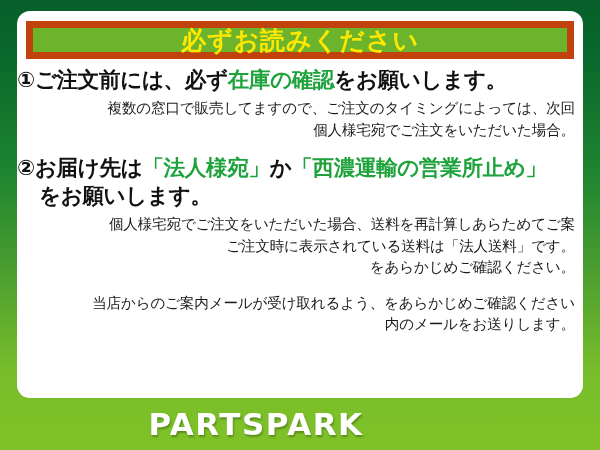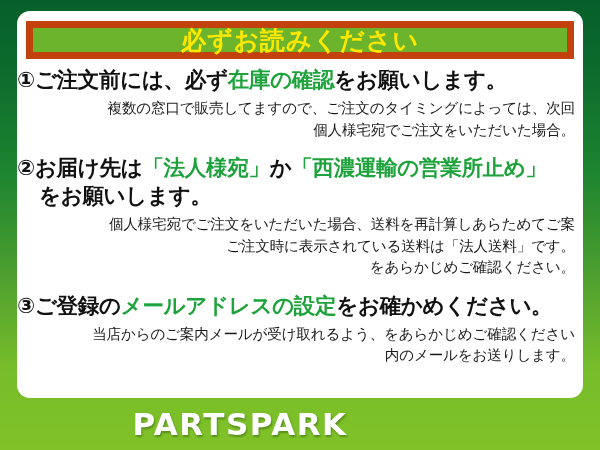--- a/index.html
+++ b/index.html
@@ -107,21 +107,21 @@
     text-align: right;
   }
 
   #item-1 { margin-top: 0px; }
   #item-2 { margin-top: 14px; }
   #item-3 { margin-top: 15px; }
 
   
   #footer {
     position: absolute;
-    left: 0;
+    left: 16px;
     top: 398px;
     width: 480px;
     height: 52px;
     display: flex;
     align-items: center;
     justify-content: center;
   }
   #brand {
     color: #ffffff;
     font-size: 31px;
@@ -156,21 +156,20 @@
         <div class="item-heading"><span>②</span><span>お届け先は</span><span class="hl">「法人様宛」</span><span>か</span><span class="hl">「西濃運輸の営業所止め」</span></div>
         <div class="item-heading-cont">をお願いします。</div>
         <div class="item-body">
           <div>個人様宅宛でご注文をいただいた場合、送料を再計算しあらためてご案</div>
           <div>ご注文時に表示されている送料は「法人送料」です。</div>
           <div>をあらかじめご確認ください。</div>
         </div>
       </div>
 
       <div class="item" id="item-3">
-        <div class="item-heading"><span>③</span><span>ご登録の</span><span class="hl">メールアドレスの設定</span><span>をお確かめください。</span></div>
         <div class="item-body">
           <div>当店からのご案内メールが受け取れるよう、をあらかじめご確認ください</div>
           <div>内のメールをお送りします。</div>
         </div>
       </div>
 
     </div>
   </div>
 
   <div id="footer">

